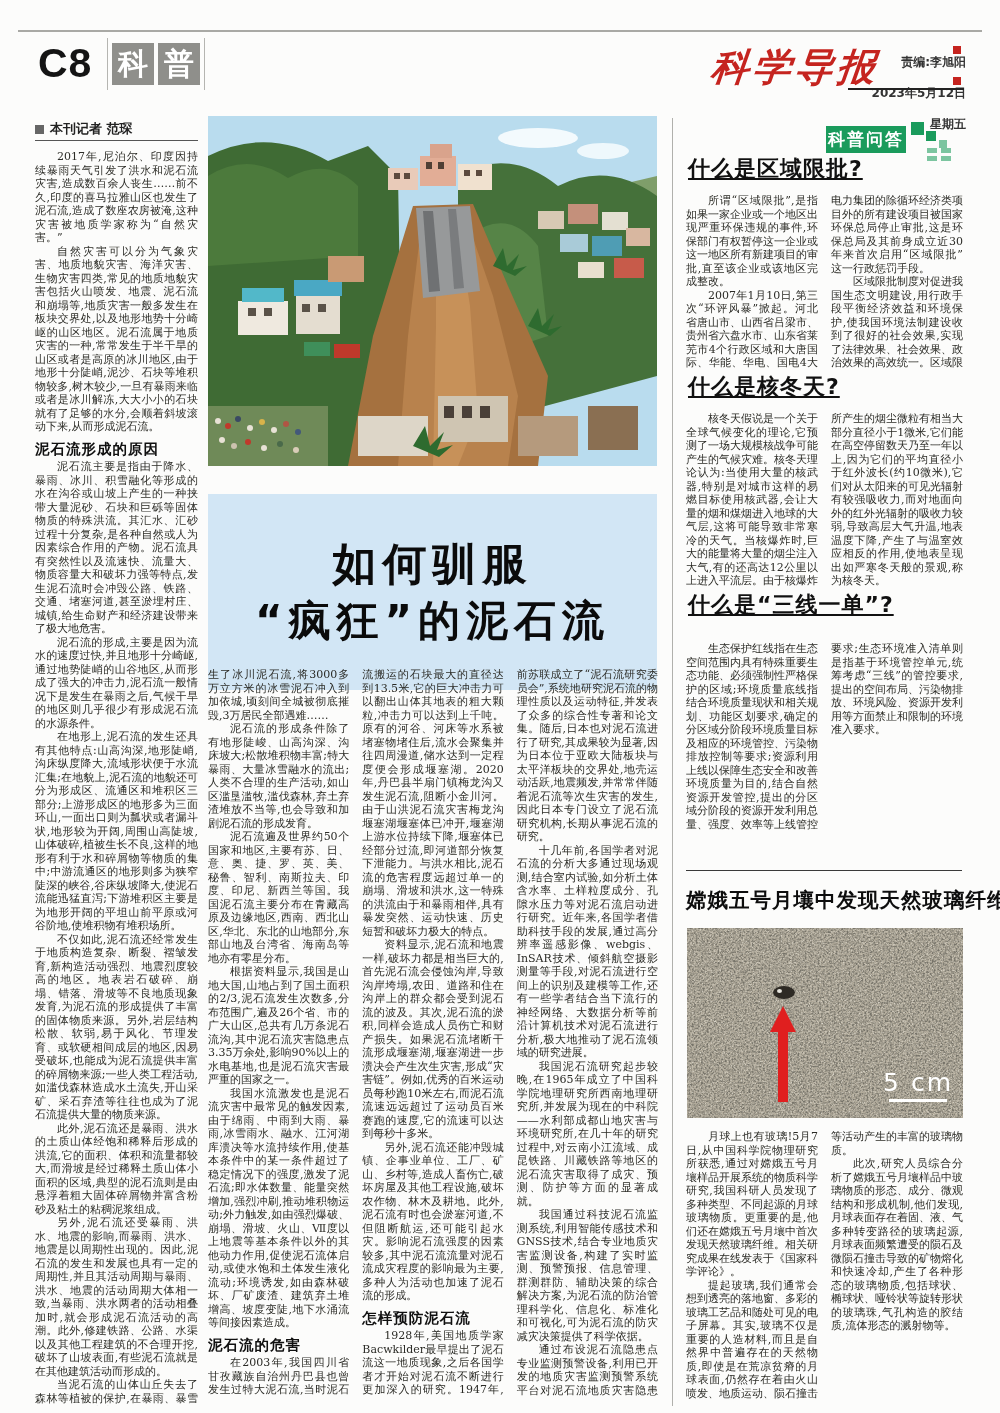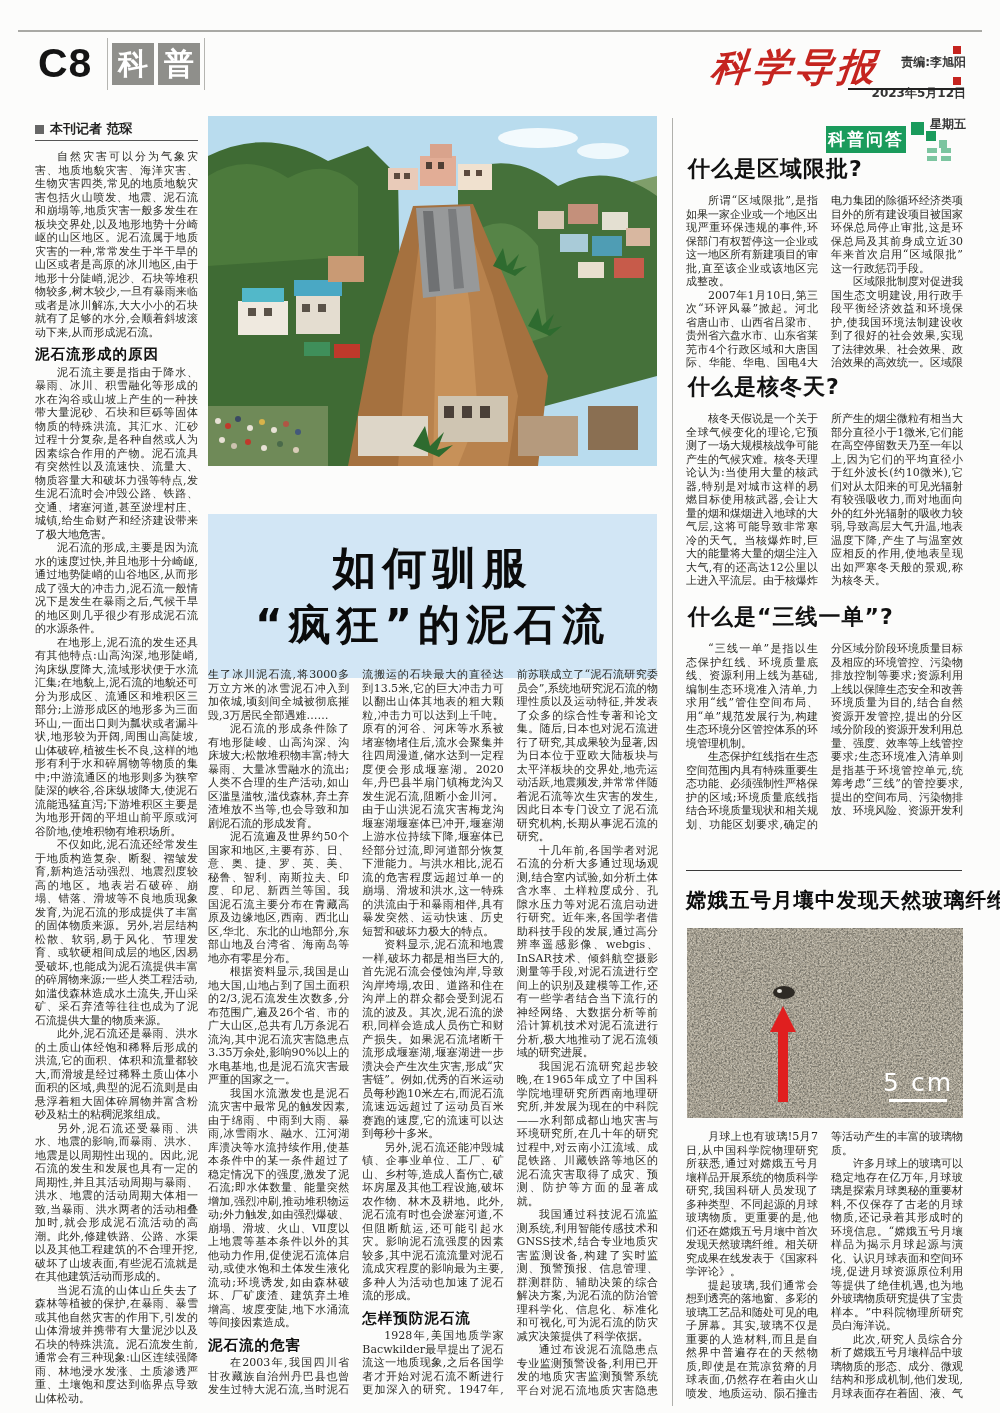--- a/index.html
+++ b/index.html
@@ -28,38 +28,38 @@
   .bodytext h4{font-family:"DejaVu Sans",sans-serif;font-size:14.5px;color:#101010;
                margin:9px 0 4px;text-indent:0;letter-spacing:1px;}
   
   .byline{position:absolute;left:35px;top:120px;width:163px;font-family:"DejaVu Sans",sans-serif;
           font-size:13px;font-weight:bold;color:#222;display:flex;align-items:center;text-align:right;}
   .bsq{display:inline-block;width:9px;height:9px;background:#666;margin-right:6px;}
   .byline-rule{position:absolute;left:35px;top:140px;width:163px;height:1px;background:#555;}
   .leftcol{position:absolute;left:35px;top:150px;width:163px;height:1256px;}
   
   .photo{position:absolute;left:208px;top:116px;width:449px;height:350px;background:#9db77f;}
-  .titlebox{position:absolute;left:208px;top:494px;width:449px;height:164px;background:#d2e6f5;
-            display:flex;flex-direction:column;justify-content:center;align-items:center;margin-top:20px;}
+  .titlebox{position:absolute;left:208px;top:494px;width:449px;height:196px;background:#d2e6f5;
+            display:flex;flex-direction:column;justify-content:center;align-items:center;}
   .titlebox .l1,.titlebox .l2{font-family:"DejaVu Sans",sans-serif;font-weight:bold;color:#0b0b0b;
             letter-spacing:6px;line-height:1.35;white-space:nowrap;}
   .titlebox .l1{font-size:44px;}
   .titlebox .l2{font-size:42px;}
   .centercols{position:absolute;left:208px;top:668px;width:450px;height:738px;
               column-count:3;column-gap:13px;column-fill:auto;}
   
   .vdivider{position:absolute;left:672px;top:118px;width:1px;height:1288px;background:#b0b0ac;}
   
   .right{position:absolute;left:683px;top:118px;width:282px;}
   .qabadge{position:absolute;left:143px;top:8px;width:80px;height:27px;background:#1a9b5c;
            color:#fff;font-family:"DejaVu Sans",sans-serif;font-weight:bold;font-size:17px;
            line-height:27px;text-align:center;letter-spacing:2px;}
   .deco{position:absolute;}
   .qahead{position:absolute;left:5px;font-family:"DejaVu Sans",sans-serif;font-weight:bold;
-          font-size:22px;color:#111;letter-spacing:1px;white-space:nowrap;}
+          font-size:22px;color:#111;letter-spacing:1px;white-space:nowrap;text-decoration:underline;}
   .qabody{position:absolute;left:3px;width:277px;column-count:2;column-gap:13px;column-fill:auto;}
   .hrule{position:absolute;left:3px;width:276px;height:1px;background:#3a3a3a;}
   .moontitle{position:absolute;left:3px;top:768px;width:277px;font-family:"DejaVu Sans",sans-serif;
              font-weight:bold;font-size:20.5px;color:#0d0d0d;letter-spacing:1px;white-space:nowrap;}
   .moonphoto{position:absolute;left:4px;top:810px;width:276px;height:190px;overflow:hidden;background:#b2ab9b;}
   .moonphoto svg{display:block;}
   .arrow{position:absolute;left:96px;top:78px;width:0;height:0;}
   .arrow .head{position:absolute;left:-13px;top:0;width:0;height:0;
                border-left:13px solid transparent;border-right:13px solid transparent;
                border-bottom:26px solid #e01f1f;}
@@ -97,20 +97,21 @@
     </div>
   </div>
   <div class="pubrule"></div>
 
   <div class="byline">
     <span class="bsq"></span>
     <span>本刊记者 范琛</span>
   </div>
   <div class="byline-rule"></div>
   <div class="leftcol bodytext">
+      <p>2017年,尼泊尔、印度因持续暴雨天气引发了洪水和泥石流灾害,造成数百余人丧生……前不久,印度的喜马拉雅山区也发生了泥石流,造成了数座农房被淹,这种灾害被地质学家称为“自然灾害。”</p>
       <p>自然灾害可以分为气象灾害、地质地貌灾害、海洋灾害、生物灾害四类,常见的地质地貌灾害包括火山喷发、地震、泥石流和崩塌等,地质灾害一般多发生在板块交界处,以及地形地势十分崎岖的山区地区。泥石流属于地质灾害的一种,常常发生于半干旱的山区或者是高原的冰川地区,由于地形十分陡峭,泥沙、石块等堆积物较多,树木较少,一旦有暴雨来临或者是冰川解冻,大大小小的石块就有了足够的水分,会顺着斜坡滚动下来,从而形成泥石流。</p>
       <h4>泥石流形成的原因</h4>
       <p>泥石流主要是指由于降水、暴雨、冰川、积雪融化等形成的水在沟谷或山坡上产生的一种挟带大量泥砂、石块和巨砾等固体物质的特殊洪流。其汇水、汇砂过程十分复杂,是各种自然或人为因素综合作用的产物。泥石流具有突然性以及流速快、流量大、物质容量大和破坏力强等特点,发生泥石流时会冲毁公路、铁路、交通、堵塞河道,甚至淤埋村庄、城镇,给生命财产和经济建设带来了极大地危害。</p>
       <p>泥石流的形成,主要是因为流水的速度过快,并且地形十分崎岖,通过地势陡峭的山谷地区,从而形成了强大的冲击力,泥石流一般情况下是发生在暴雨之后,气候干旱的地区则几乎很少有形成泥石流的水源条件。</p>
       <p>在地形上,泥石流的发生还具有其他特点:山高沟深,地形陡峭,沟床纵度降大,流域形状便于水流汇集;在地貌上,泥石流的地貌还可分为形成区、流通区和堆积区三部分;上游形成区的地形多为三面环山,一面出口则为瓢状或者漏斗状,地形较为开阔,周围山高陡坡,山体破碎,植被生长不良,这样的地形有利于水和碎屑物等物质的集中;中游流通区的地形则多为狭窄陡深的峡谷,谷床纵坡降大,使泥石流能迅猛直泻;下游堆积区主要是为地形开阔的平坦山前平原或河谷阶地,使堆积物有堆积场所。</p>
       <p>不仅如此,泥石流还经常发生于地质构造复杂、断裂、褶皱发育,新构造活动强烈、地震烈度较高的地区。地表岩石破碎、崩塌、错落、滑坡等不良地质现象发育,为泥石流的形成提供了丰富的固体物质来源。另外,岩层结构松散、软弱,易于风化、节理发育、或软硬相间成层的地区,因易受破坏,也能成为泥石流提供丰富的碎屑物来源;一些人类工程活动,如滥伐森林造成水土流失,开山采矿、采石弃渣等往往也成为了泥石流提供大量的物质来源。</p>
       <p>此外,泥石流还是暴雨、洪水的土质山体经饱和稀释后形成的洪流,它的面积、体积和流量都较大,而滑坡是经过稀释土质山体小面积的区域,典型的泥石流则是由悬浮着粗大固体碎屑物并富含粉砂及粘土的粘稠泥浆组成。</p>
       <p>另外,泥石流还受暴雨、洪水、地震的影响,而暴雨、洪水、地震是以周期性出现的。因此,泥石流的发生和发展也具有一定的周期性,并且其活动周期与暴雨、洪水、地震的活动周期大体相一致,当暴雨、洪水两者的活动相叠加时,就会形成泥石流活动的高潮。此外,修建铁路、公路、水渠以及其他工程建筑的不合理开挖,破坏了山坡表面,有些泥石流就是在其他建筑活动而形成的。</p>
       <p>当泥石流的山体山丘失去了森林等植被的保护,在暴雨、暴雪或其他自然灾害的作用下,引发的山体滑坡并携带有大量泥沙以及石块的特殊洪流。泥石流发生前,通常会有三种现象:山区连续强降雨、林地浸水发涨、土质渗透严重、土壤饱和度达到临界点导致山体松动。</p>
     </div>
@@ -249,23 +250,22 @@
         <p>所谓“区域限批”,是指如果一家企业或一个地区出现严重环保违规的事件,环保部门有权暂停这一企业或这一地区所有新建项目的审批,直至该企业或该地区完成整改。</p>
         <p>2007年1月10日,第三次“环评风暴”掀起。河北省唐山市、山西省吕梁市、贵州省六盘水市、山东省莱芜市4个行政区域和大唐国际、华能、华电、国电4大电力集团的除循环经济类项目外的所有建设项目被国家环保总局停止审批,这是环保总局及其前身成立近30年来首次启用“区域限批”这一行政惩罚手段。</p>
         <p>区域限批制度对促进我国生态文明建设,用行政手段平衡经济效益和环境保护,使我国环境法制建设收到了很好的社会效果,实现了法律效果、社会效果、政治效果的高效统一。区域限批被认为是一种行政处罚手段,通过实施区域限批来促进产业结构的调整,实施国家的宏观调控政策。该制度是环保部门能动用的最大限度的行政手段,有望改善“先污染后治理”的恶性循环,对我国生态文明建设起到非常重要的作用。</p>
       </div>
 
     <div class="qahead" style="top:254px;">什么是核冬天?</div>
     <div class="qabody bodytext" style="top:294px;height:184px;">
         <p>核冬天假说是一个关于全球气候变化的理论,它预测了一场大规模核战争可能产生的气候灾难。核冬天理论认为:当使用大量的核武器,特别是对城市这样的易燃目标使用核武器,会让大量的烟和煤烟进入地球的大气层,这将可能导致非常寒冷的天气。当核爆炸时,巨大的能量将大量的烟尘注入大气,有的还高达12公里以上进入平流层。由于核爆炸所产生的烟尘微粒有相当大部分直径小于1微米,它们能在高空停留数天乃至一年以上,因为它们的平均直径小于红外波长(约10微米),它们对从太阳来的可见光辐射有较强吸收力,而对地面向外的红外光辐射的吸收力较弱,导致高层大气升温,地表温度下降,产生了与温室效应相反的作用,使地表呈现出如严寒冬天般的景观,称为核冬天。</p>
       </div>
 
-    <div class="qahead" style="top:484px;text-align:right;">什么是“三线一单”?</div>
+    <div class="qahead" style="top:472px;text-align:right;">什么是“三线一单”?</div>
     <div class="qabody bodytext" style="top:524px;height:200px;">
-        <p>“三线一单”是指以生态保护红线、环境质量底线、资源利用上线为基础,编制生态环境准入清单,力求用“线”管住空间布局、用“单”规范发展行为,构建生态环境分区管控体系的环境管理机制。</p>
         <p>生态保护红线指在生态空间范围内具有特殊重要生态功能、必须强制性严格保护的区域;环境质量底线指结合环境质量现状和相关规划、功能区划要求,确定的分区域分阶段环境质量目标及相应的环境管控、污染物排放控制等要求;资源利用上线以保障生态安全和改善环境质量为目的,结合自然资源开发管控,提出的分区域分阶段的资源开发利用总量、强度、效率等上线管控要求;生态环境准入清单则是指基于环境管控单元,统筹考虑“三线”的管控要求,提出的空间布局、污染物排放、环境风险、资源开发利用等方面禁止和限制的环境准入要求。</p>
       </div>
 
     <div class="hrule" style="top:752px;"></div>
 
     <div class="moontitle">嫦娥五号月壤中发现天然玻璃纤维</div>
 
     <div class="moonphoto">
       <svg width="276" height="190" xmlns="http://www.w3.org/2000/svg">
         <defs>
@@ -289,18 +289,17 @@
       </div>
       <div class="scale">
         <div>5 cm</div>
         <div class="bar"></div>
       </div>
     </div>
 
     <div class="moonbody bodytext">
         <p>月球上也有玻璃!5月7日,从中国科学院物理研究所获悉,通过对嫦娥五号月壤样品开展系统的物质科学研究,我国科研人员发现了多种类型、不同起源的月球玻璃物质。更重要的是,他们还在嫦娥五号月壤中首次发现天然玻璃纤维。相关研究成果在线发表于《国家科学评论》。</p>
         <p>提起玻璃,我们通常会想到透亮的落地窗、多彩的玻璃工艺品和随处可见的电子屏幕。其实,玻璃不仅是重要的人造材料,而且是自然界中普遍存在的天然物质,即使是在荒凉贫瘠的月球表面,仍然存在着由火山喷发、地质运动、陨石撞击等活动产生的丰富的玻璃物质。</p>
-        <p>许多月球上的玻璃可以稳定地存在亿万年,月球玻璃是探索月球奥秘的重要材料,不仅保存了古老的月球物质,还记录着其形成时的环境信息。“嫦娥五号月壤样品为揭示月球起源与演化、认识月球表面和空间环境,促进月球资源原位利用等提供了绝佳机遇,也为地外玻璃物质研究提供了宝贵样本。”中科院物理所研究员白海洋说。</p>
         <p>此次,研究人员综合分析了嫦娥五号月壤样品中玻璃物质的形态、成分、微观结构和形成机制,他们发现,月球表面存在着固、液、气多种转变路径的玻璃起源,月球表面频繁遭受的陨石及微陨石撞击导致的矿物熔化和快速冷却,产生了各种形态的玻璃物质,包括球状、椭球状、哑铃状等旋转形状的玻璃珠,气孔构造的胶结质,流体形态的溅射物等。</p>
       </div>
   </div>
 
 </div>
 
 </body></html>

